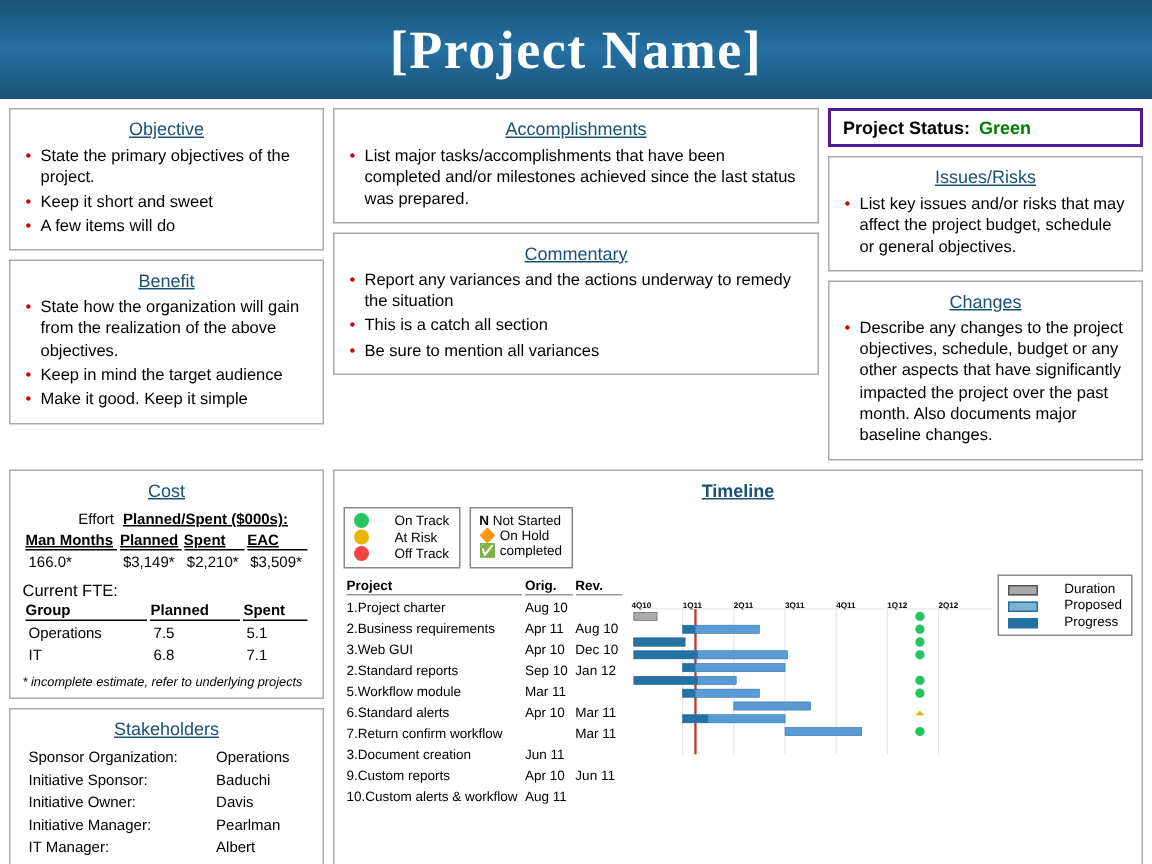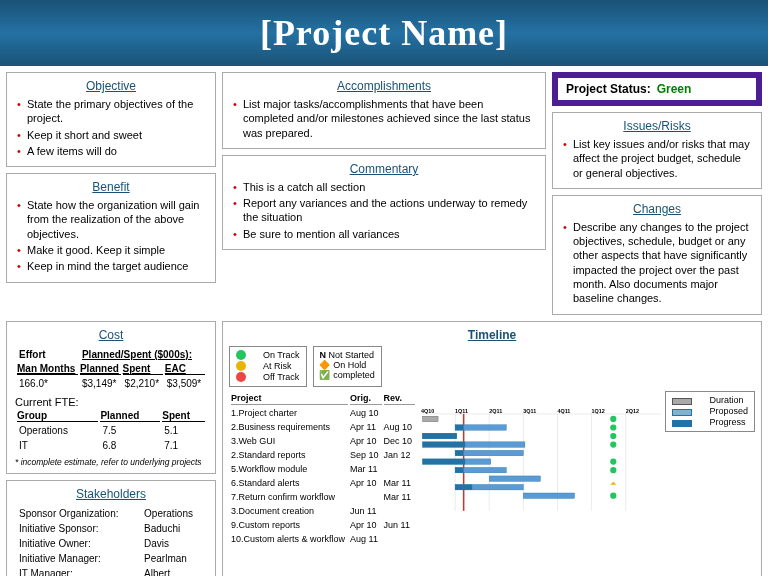--- a/index.html
+++ b/index.html
@@ -56,21 +56,21 @@
     }
 
     
     .right-col {
       display: flex;
       flex-direction: column;
       gap: 6px;
     }
 
     .project-status-bar {
-      border: 6px solid #4c1d95;
+      border: 2px solid #4c1d95;
       padding: 4px 8px;
       display: flex;
       align-items: center;
       gap: 6px;
       font-weight: bold;
     }
     .status-label { color: #000; font-size: 12px; }
     .status-value { color: green; font-size: 12px; font-weight: bold; }
 
     
@@ -184,38 +184,38 @@
       <ul class="bullet-list">
         <li>State the primary objectives of the project.</li>
         <li>Keep it short and sweet</li>
         <li>A few items will do</li>
       </ul>
     </div>
     <div class="panel">
       <div class="panel-title">Benefit</div>
       <ul class="bullet-list">
         <li>State how the organization will gain from the realization of the above objectives.</li>
+        <li>Keep in mind the target audience</li>
         <li>Make it good. Keep it simple</li>
-        <li>Keep in mind the target audience</li>
       </ul>
     </div>
   </div>
 
   <div class="center-col">
     <div class="panel">
       <div class="panel-title">Accomplishments</div>
       <ul class="bullet-list">
         <li>List major tasks/accomplishments that have been completed and/or milestones achieved since the last status was prepared.</li>
       </ul>
     </div>
     <div class="panel">
       <div class="panel-title">Commentary</div>
       <ul class="bullet-list">
+        <li>Report any variances and the actions underway to remedy the situation</li>
         <li>This is a catch all section</li>
-        <li>Report any variances and the actions underway to remedy the situation</li>
         <li>Be sure to mention all variances</li>
       </ul>
     </div>
   </div>
 
   <div class="right-col">
     <div class="project-status-bar panel">
       <span class="status-label">Project Status:</span>
       <span class="status-value">Green</span>
     </div>
@@ -235,21 +235,21 @@
 </div>
 
 <div class="bottom-content">
 
   <div class="left-bottom">
     <div class="panel">
       <div class="panel-title">Cost</div>
       <table class="cost-table">
         <tbody>
             <tr>
-          <td style="font-weight:bold;">Effort</td>
+          <td style="font-weight:normal;text-align:right;">Effort</td>
           <td colspan="3" style="font-weight:bold;text-decoration:underline;">Planned/Spent ($000s):</td>
         </tr>
         <tr>
           <th class="underline-header">Man Months</th>
           <th class="underline-header">Planned</th>
           <th class="underline-header">Spent</th>
           <th class="underline-header">EAC</th>
         </tr>
         <tr>
           <td>166.0*</td>

